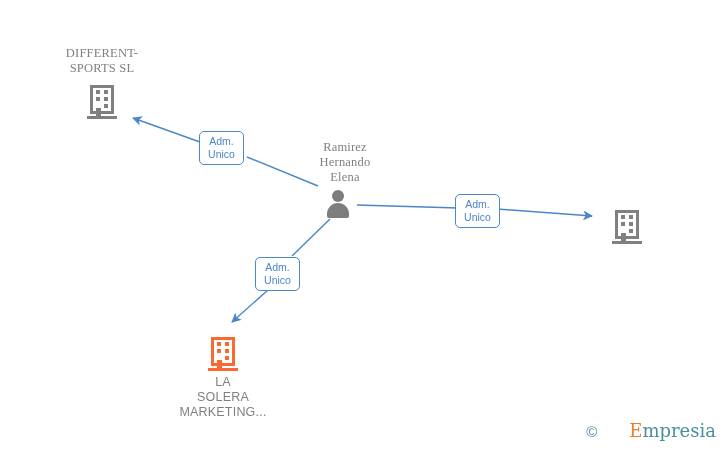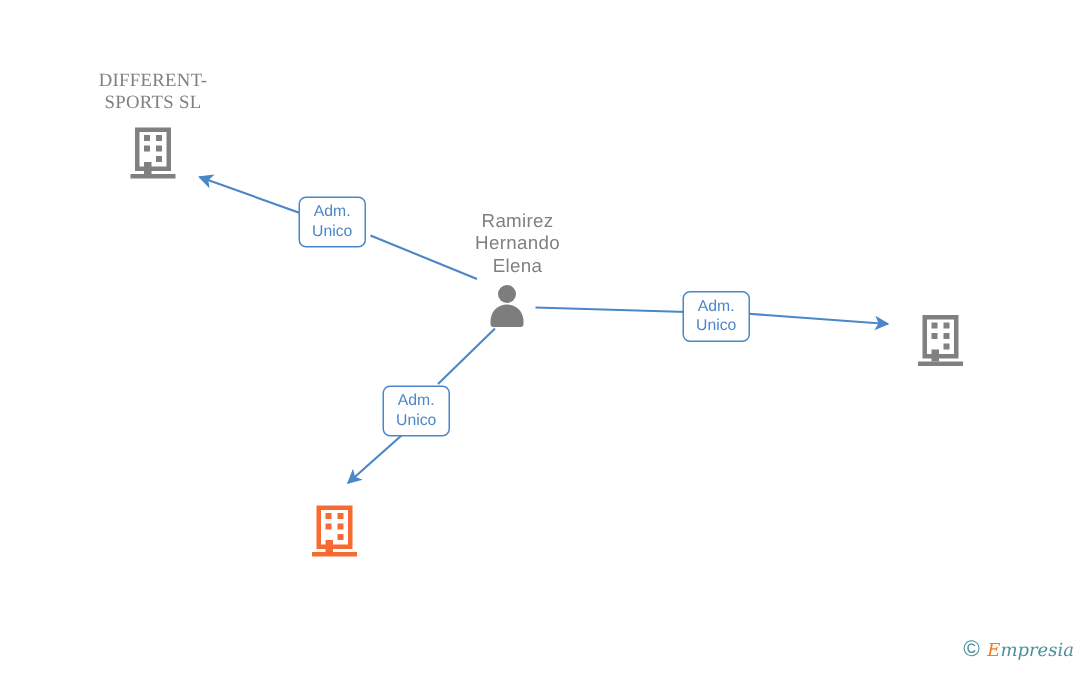--- a/index.html
+++ b/index.html
@@ -127,24 +127,24 @@
     gap: 5px;
     user-select: none;
   }
   #wm-copy {
     color: #4a8f9e;
     font-size: 15px;
     line-height: 1;
   }
   #wm-text {
     font-family: "DejaVu Serif", serif;
-    font-style: italic;
-    font-size: 12px;
+    font-size: 18px;
     line-height: 1;
     color: #4a8f9e;
+    margin-left: 27px;
   }
   #wm-text .lead {
     color: #f07d24;
   }
 </style>
 </head>
 <body>
 
 <div id="canvas">
 
@@ -174,21 +174,21 @@
     <div class="bld-body"></div>
     <div class="bld-win" style="left:9px;  top:5px;"></div>
     <div class="bld-win" style="left:17px; top:5px;"></div>
     <div class="bld-win" style="left:9px;  top:12px;"></div>
     <div class="bld-win" style="left:17px; top:12px;"></div>
     <div class="bld-win" style="left:17px; top:19px;"></div>
     <div class="bld-door"></div>
     <div class="bld-base"></div>
   </div>
 
-  <div class="node-label" style="left:283px; top:140px; width:124px;">Ramirez
+  <div class="node-label" style="left:283px; top:140px; width:124px;font-family:Liberation Serif, serif;">Ramirez
 Hernando
 Elena</div>
   <div class="person" style="left:324px; top:190px;">
     <div class="person-head"></div>
     <div class="person-body"></div>
   </div>
 
   <div class="building c-grey" style="left:612px; top:210px;">
     <div class="bld-body"></div>
     <div class="bld-win" style="left:9px;  top:5px;"></div>
@@ -203,20 +203,23 @@
   <div class="building c-orange" style="left:208px; top:337px;">
     <div class="bld-body"></div>
     <div class="bld-win" style="left:9px;  top:5px;"></div>
     <div class="bld-win" style="left:17px; top:5px;"></div>
     <div class="bld-win" style="left:9px;  top:12px;"></div>
     <div class="bld-win" style="left:17px; top:12px;"></div>
     <div class="bld-win" style="left:17px; top:19px;"></div>
     <div class="bld-door"></div>
     <div class="bld-base"></div>
   </div>
+  <div class="node-label" style="left:163px; top:375px; width:120px;">LA
+SOLERA
+MARKETING...</div>
 
   <div class="rel-box" style="left:199px; top:131px; width:45px;">Adm.
 Unico</div>
 
   <div class="rel-box" style="left:455px; top:194px; width:45px;">Adm.
 Unico</div>
 
   <div class="rel-box" style="left:255px; top:257px; width:45px;">Adm.
 Unico</div>
 

